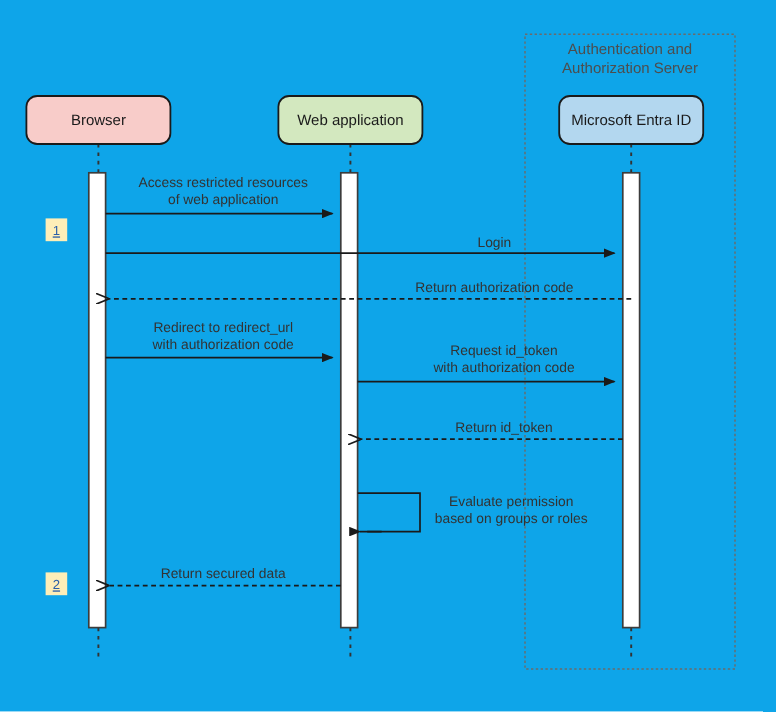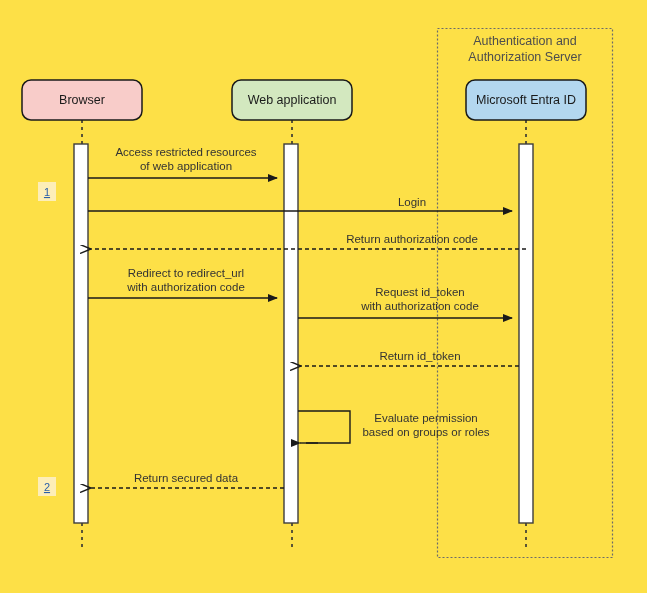--- a/index.html
+++ b/index.html
@@ -7,21 +7,21 @@
     padding: 0;
     background: #ffffff;
   }
   body {
     font-family: "Liberation Sans", sans-serif;
   }
   #diagram-root {
     position: relative;
     width: 647px;
     height: 593px;
-    background: #fde047;
+    background: #0ea5e9;
     overflow: hidden;
   }
   svg#seq-svg {
     position: absolute;
     left: 0;
     top: 0;
     width: 647px;
     height: 593px;
   }
   .participant-label {

